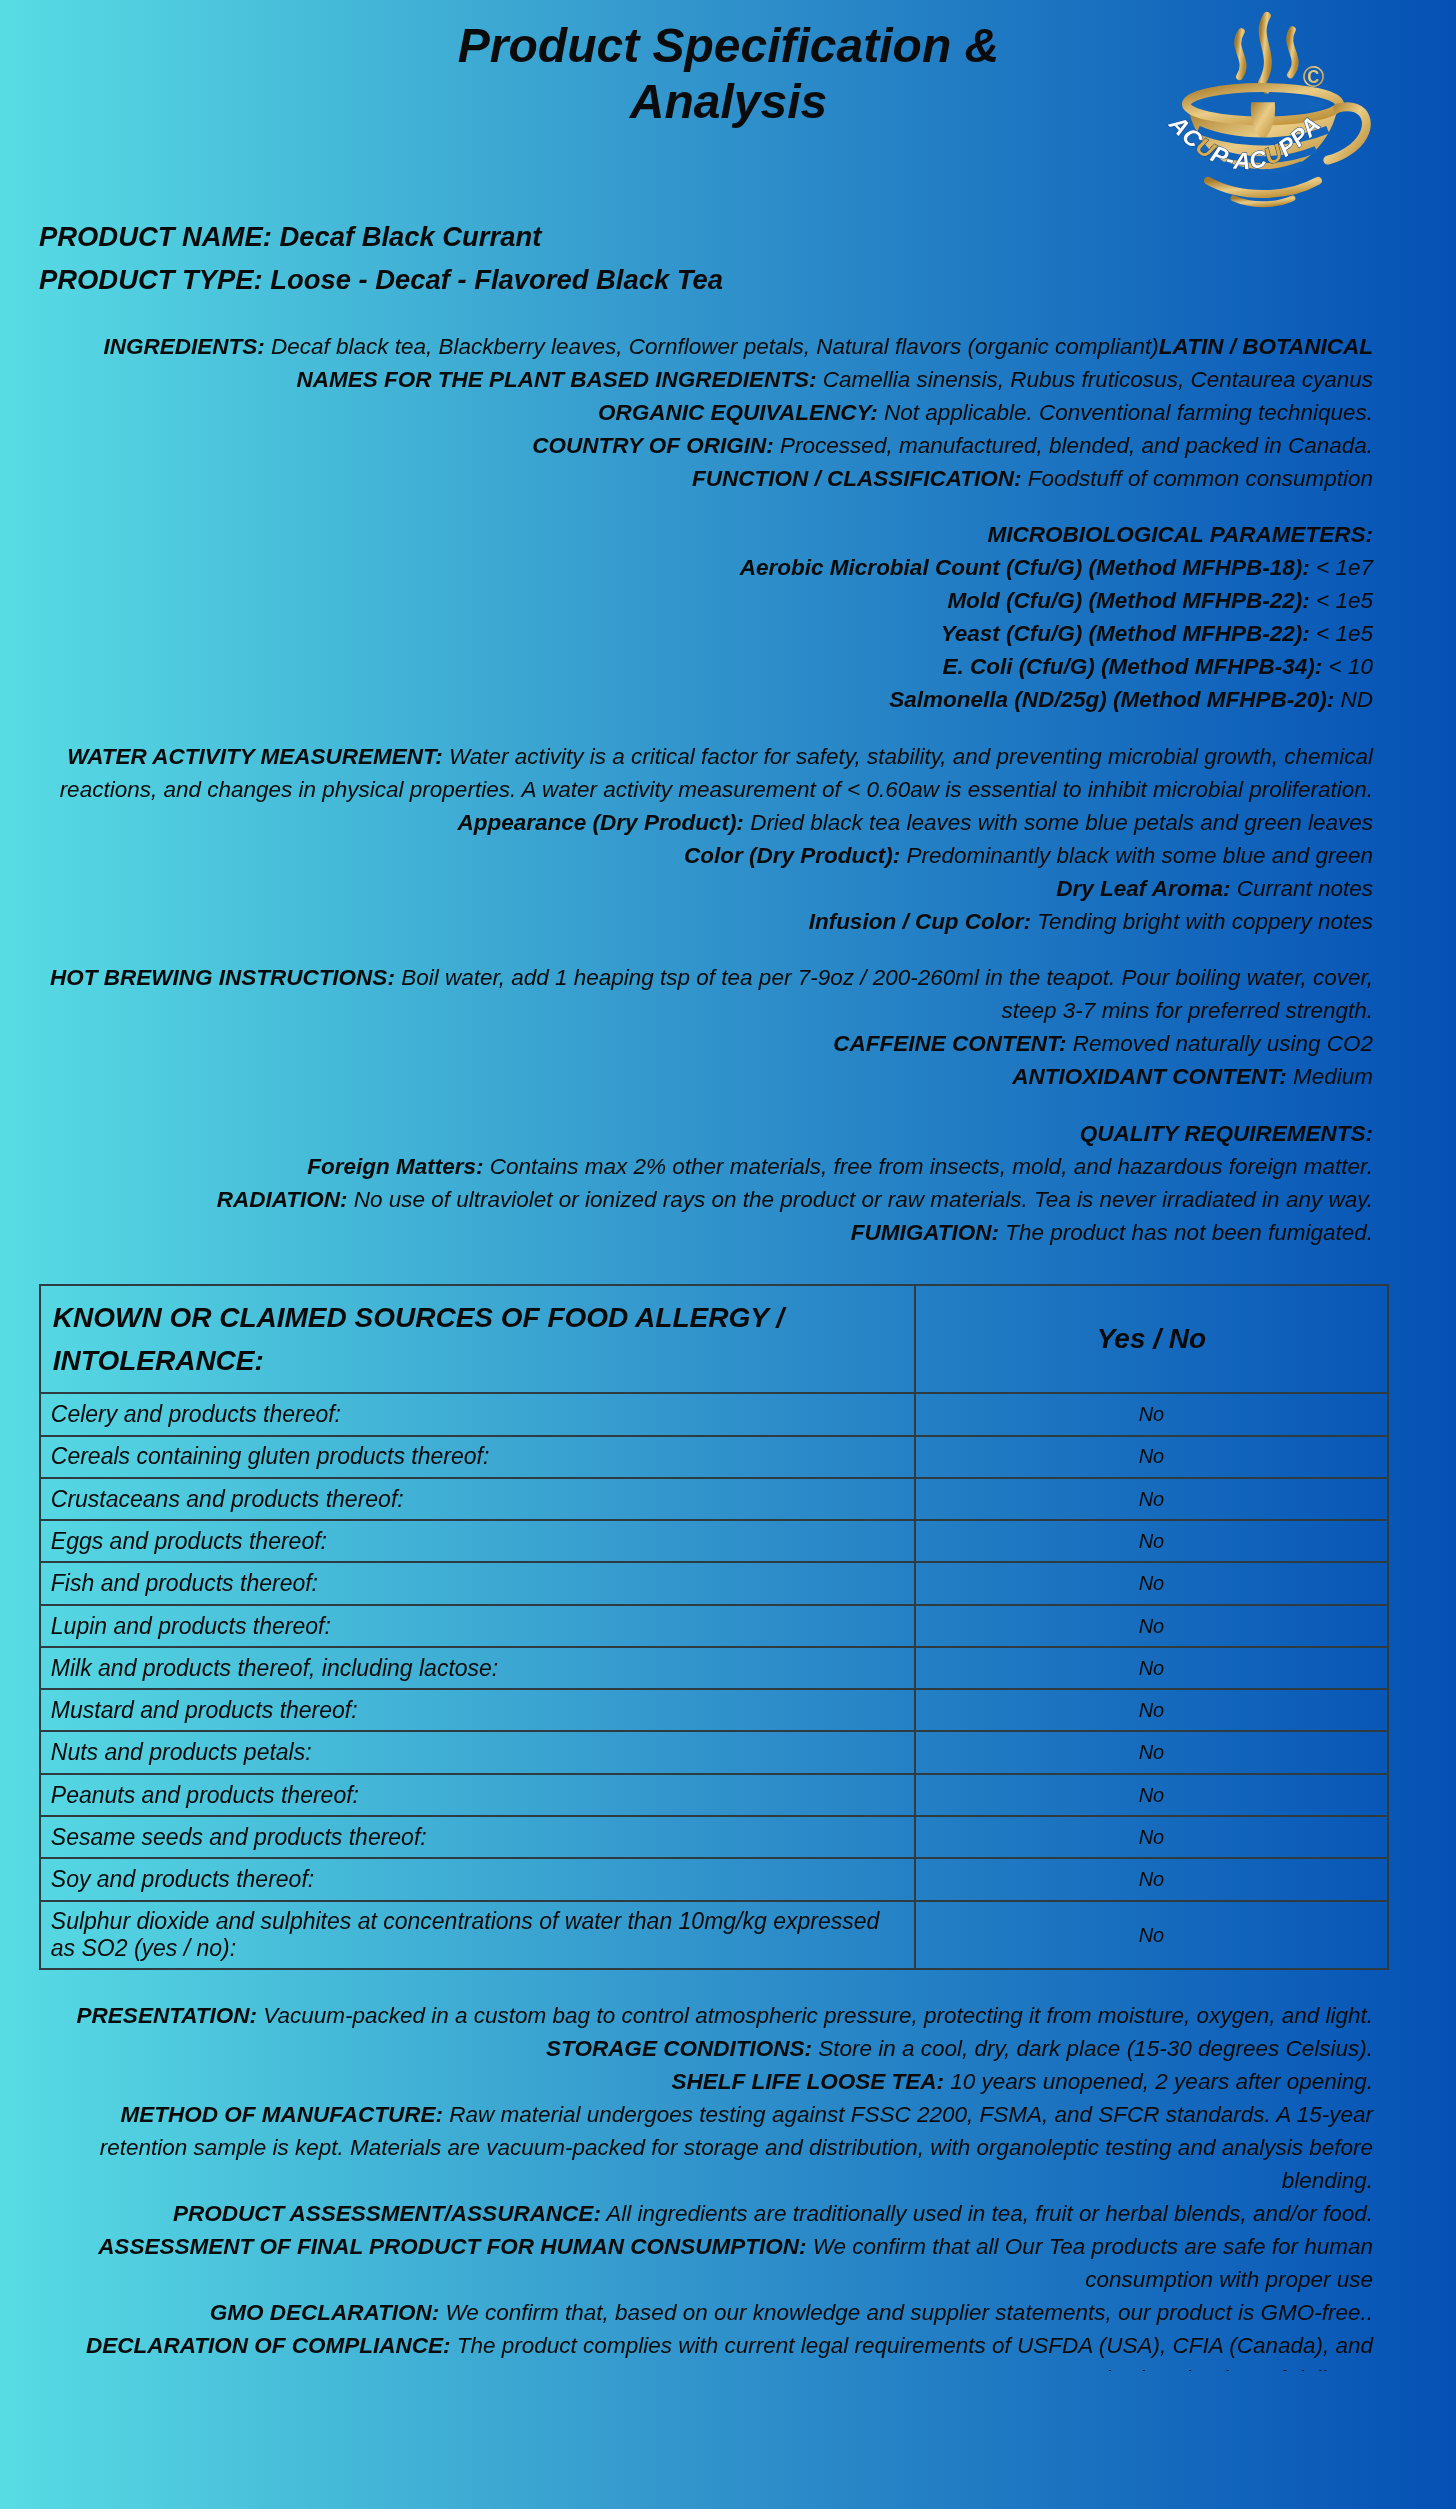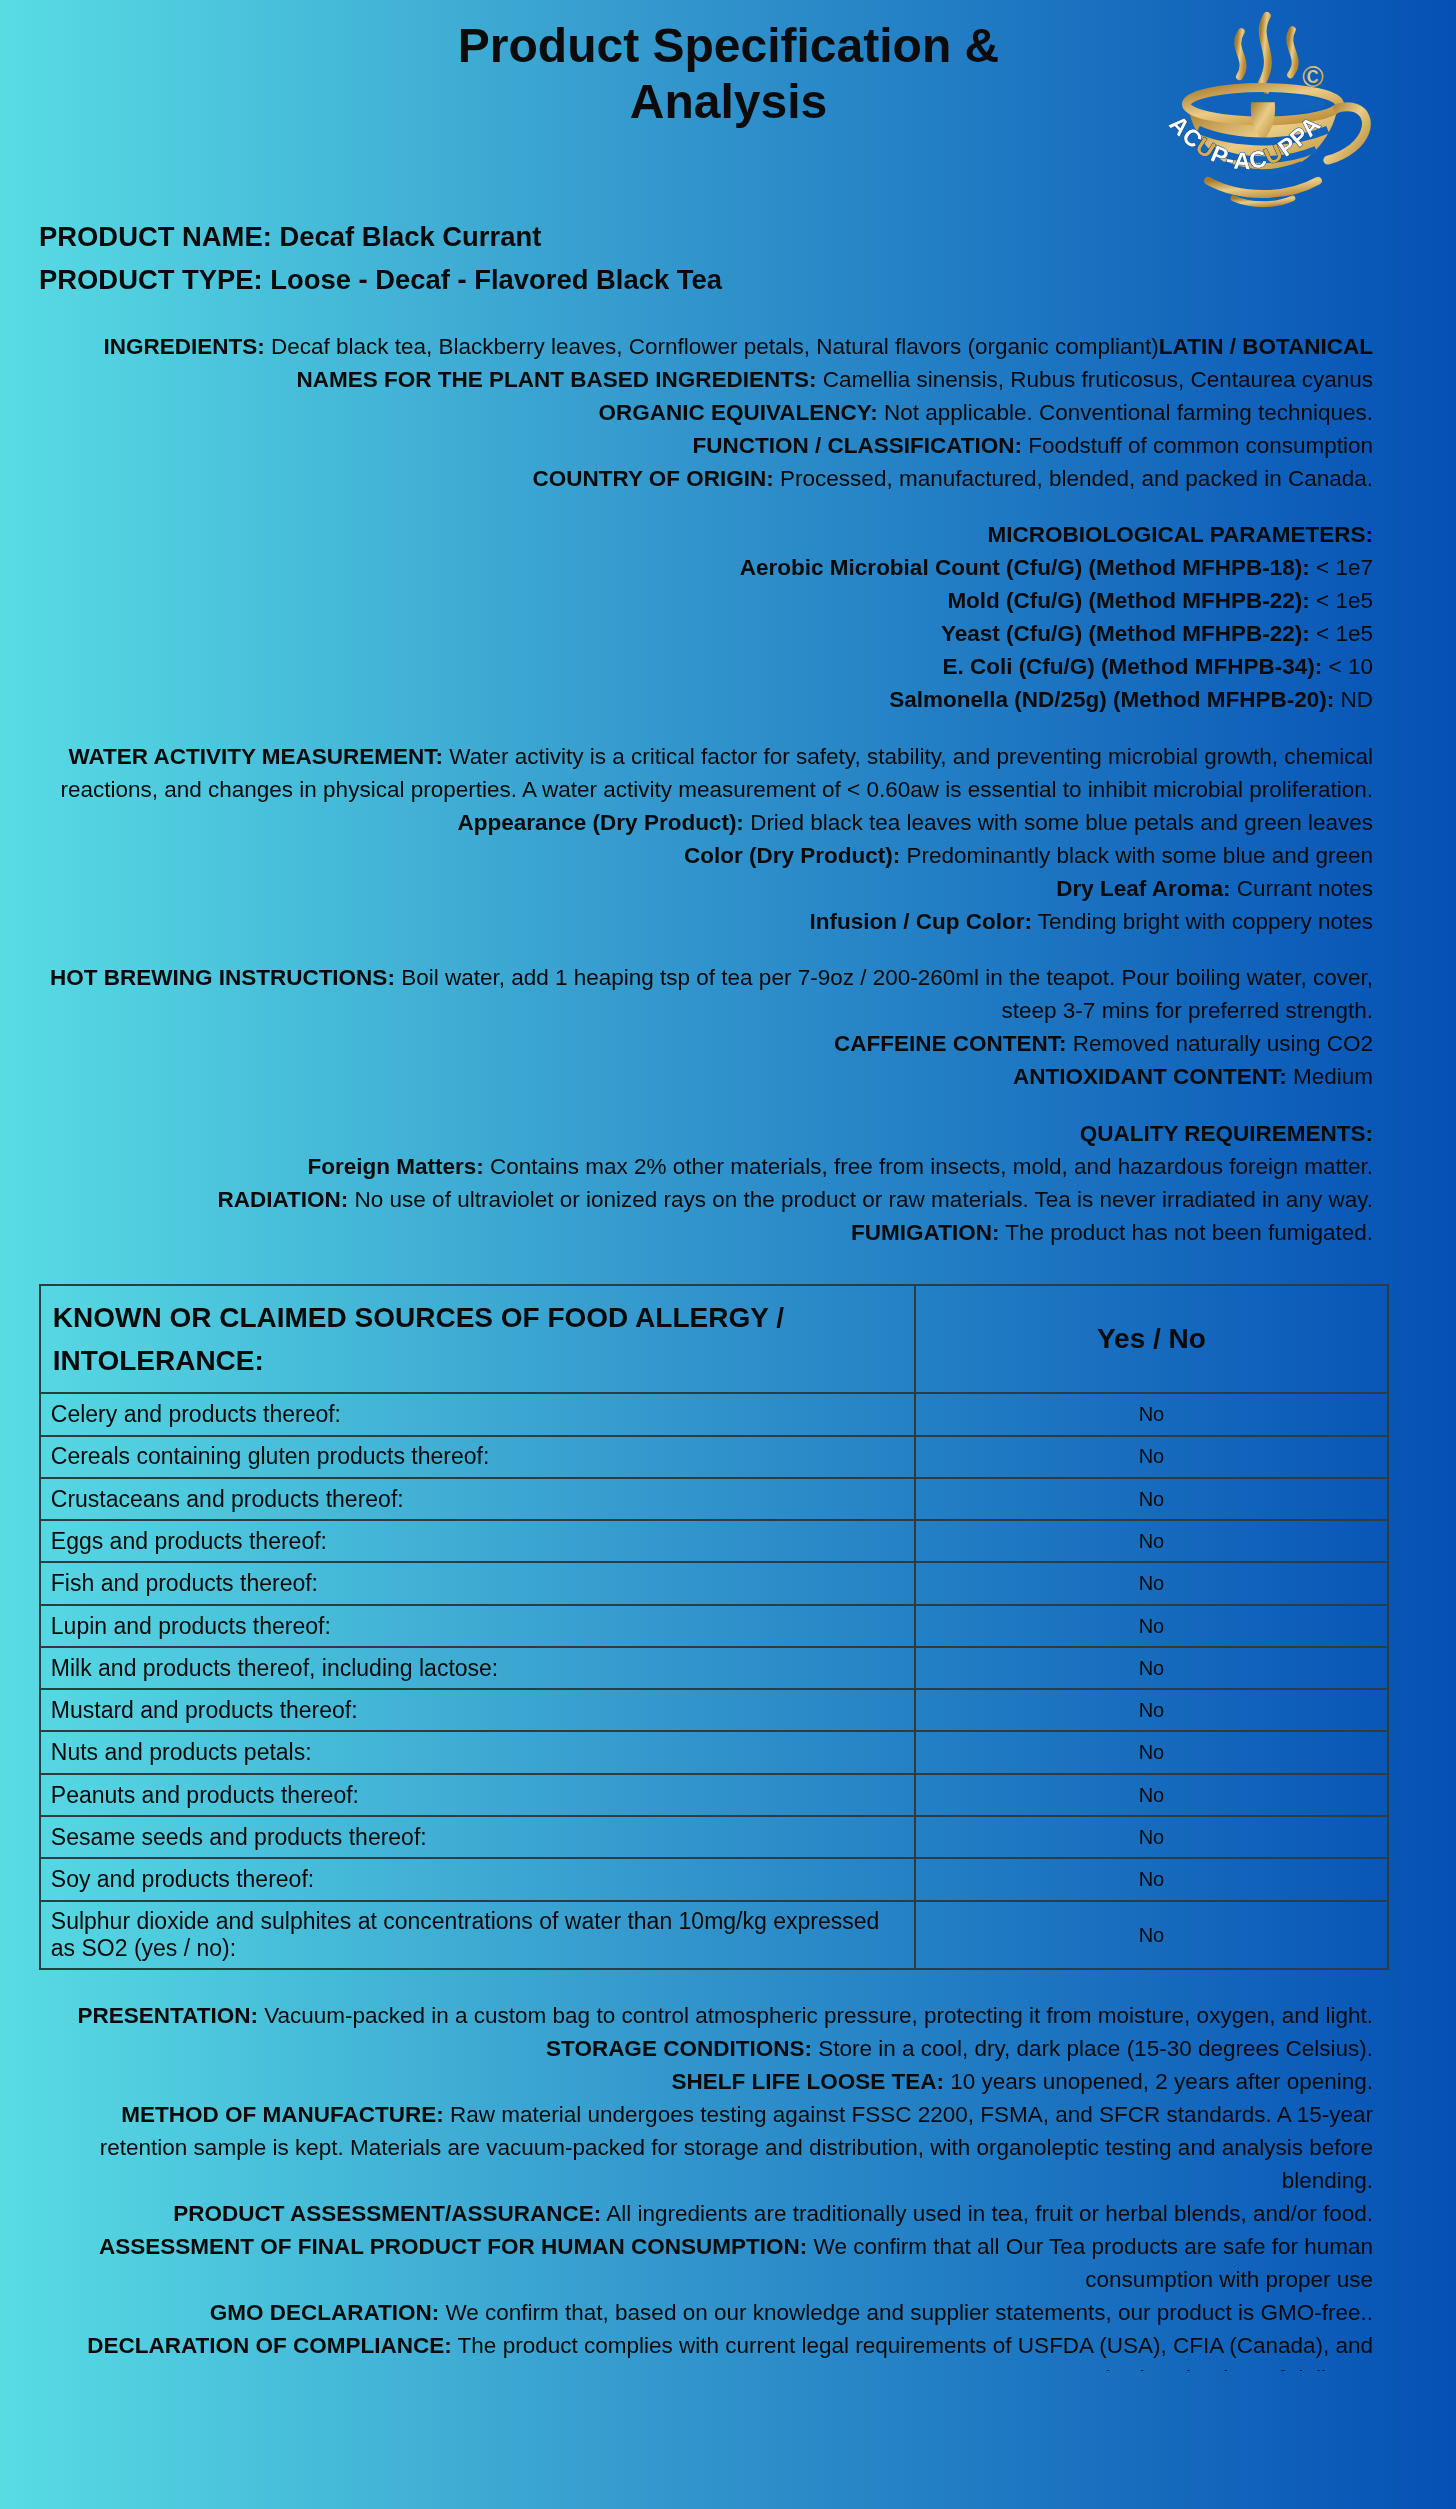--- a/index.html
+++ b/index.html
@@ -3,21 +3,21 @@
 <meta charset="utf-8">
 <style>
   html,body{margin:0;padding:0;}
   body{
     width:1457px;height:2509px;
     background:linear-gradient(90deg,#58dce4 0%,#3295cc 47%,#0450b4 100%);
     font-family:"Liberation Sans",sans-serif;
     color:#000;
     -webkit-font-smoothing:antialiased;
   }
-  .page{position:relative;width:1457px;height:2371px;overflow:hidden;}
+  .page{position:relative;width:1457px;height:2371px;overflow:hidden;font-style:italic;}
   h1.title{
     width:686px;margin:17.6px auto 0;text-align:center;
     font-size:48px;line-height:1.18;font-weight:bold;color:#0b0b0b;
   }
   .logo{position:absolute;top:9.8px;left:1164px;width:247px;height:211px;}
   .content{padding:0 84px 0 39px;margin-top:32px;}
   .pid{margin-top:84px;font-size:27.4px;font-weight:bold;line-height:43px;color:#0a0a0a;}
   .pid p{margin:0;}
   .blk{margin-top:23.5px;max-width:1335px;}
   .blk.first{margin-top:29px;}
@@ -86,22 +86,22 @@
   <div class="content">
 
     <section class="pid">
       <p><b>PRODUCT NAME:</b><span> Decaf Black Currant</span></p>
       <p><b>PRODUCT TYPE:</b><span> Loose - Decaf - Flavored Black Tea</span></p>
     </section>
 
     <section class="blk first">
       <p><b>INGREDIENTS:</b><span> Decaf black tea, Blackberry leaves, Cornflower petals, Natural flavors (organic compliant)</span><b>LATIN / BOTANICAL NAMES FOR THE PLANT BASED INGREDIENTS:</b><span> Camellia sinensis, Rubus fruticosus, Centaurea cyanus</span></p>
       <p><b>ORGANIC EQUIVALENCY:</b><span> Not applicable. Conventional farming techniques.</span></p>
+      <p><b>COUNTRY OF ORIGIN:</b><span> Processed, manufactured, blended, and packed in Canada.</span></p>
       <p><b>FUNCTION / CLASSIFICATION:</b><span> Foodstuff of common consumption</span></p>
-      <p><b>COUNTRY OF ORIGIN:</b><span> Processed, manufactured, blended, and packed in Canada.</span></p>
     </section>
 
     <section class="blk">
       <p><b>MICROBIOLOGICAL PARAMETERS:</b></p>
       <p><b>Aerobic Microbial Count (Cfu/G) (Method MFHPB-18):</b><span> &lt; 1e7</span></p>
       <p><b>Mold (Cfu/G) (Method MFHPB-22):</b><span> &lt; 1e5</span></p>
       <p><b>Yeast (Cfu/G) (Method MFHPB-22):</b><span> &lt; 1e5</span></p>
       <p><b>E. Coli (Cfu/G) (Method MFHPB-34):</b><span> &lt; 10</span></p>
       <p><b>Salmonella (ND/25g) (Method MFHPB-20):</b><span> ND</span></p>
     </section>

